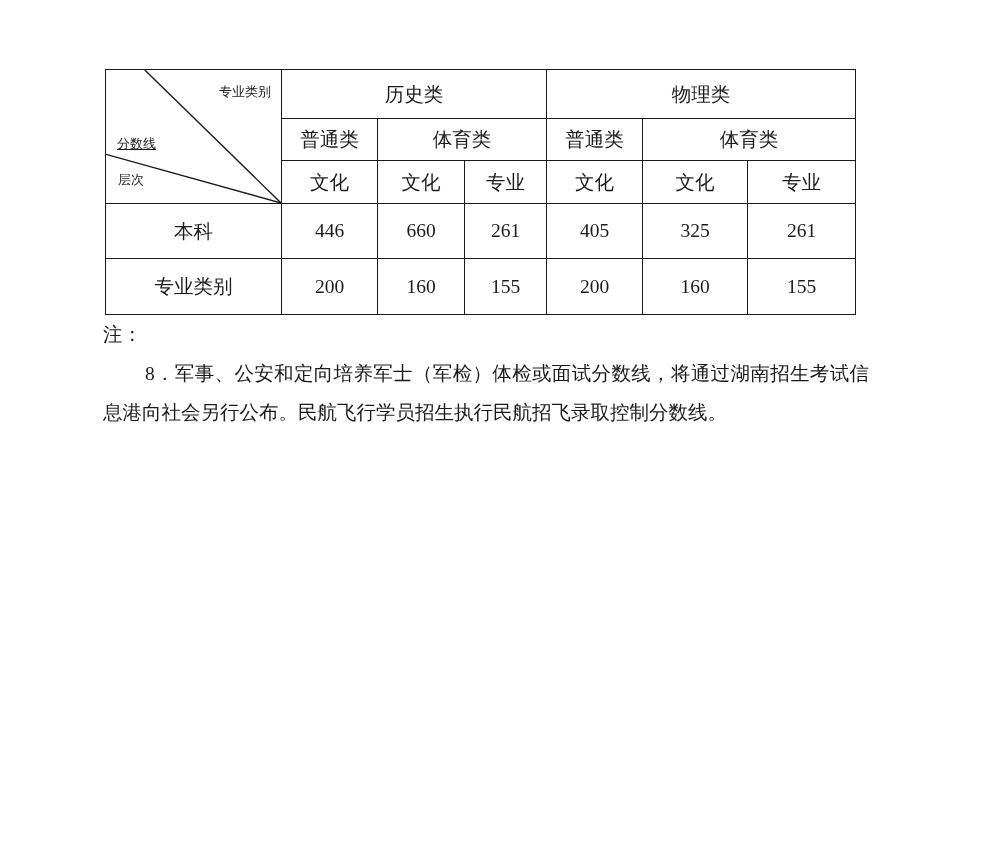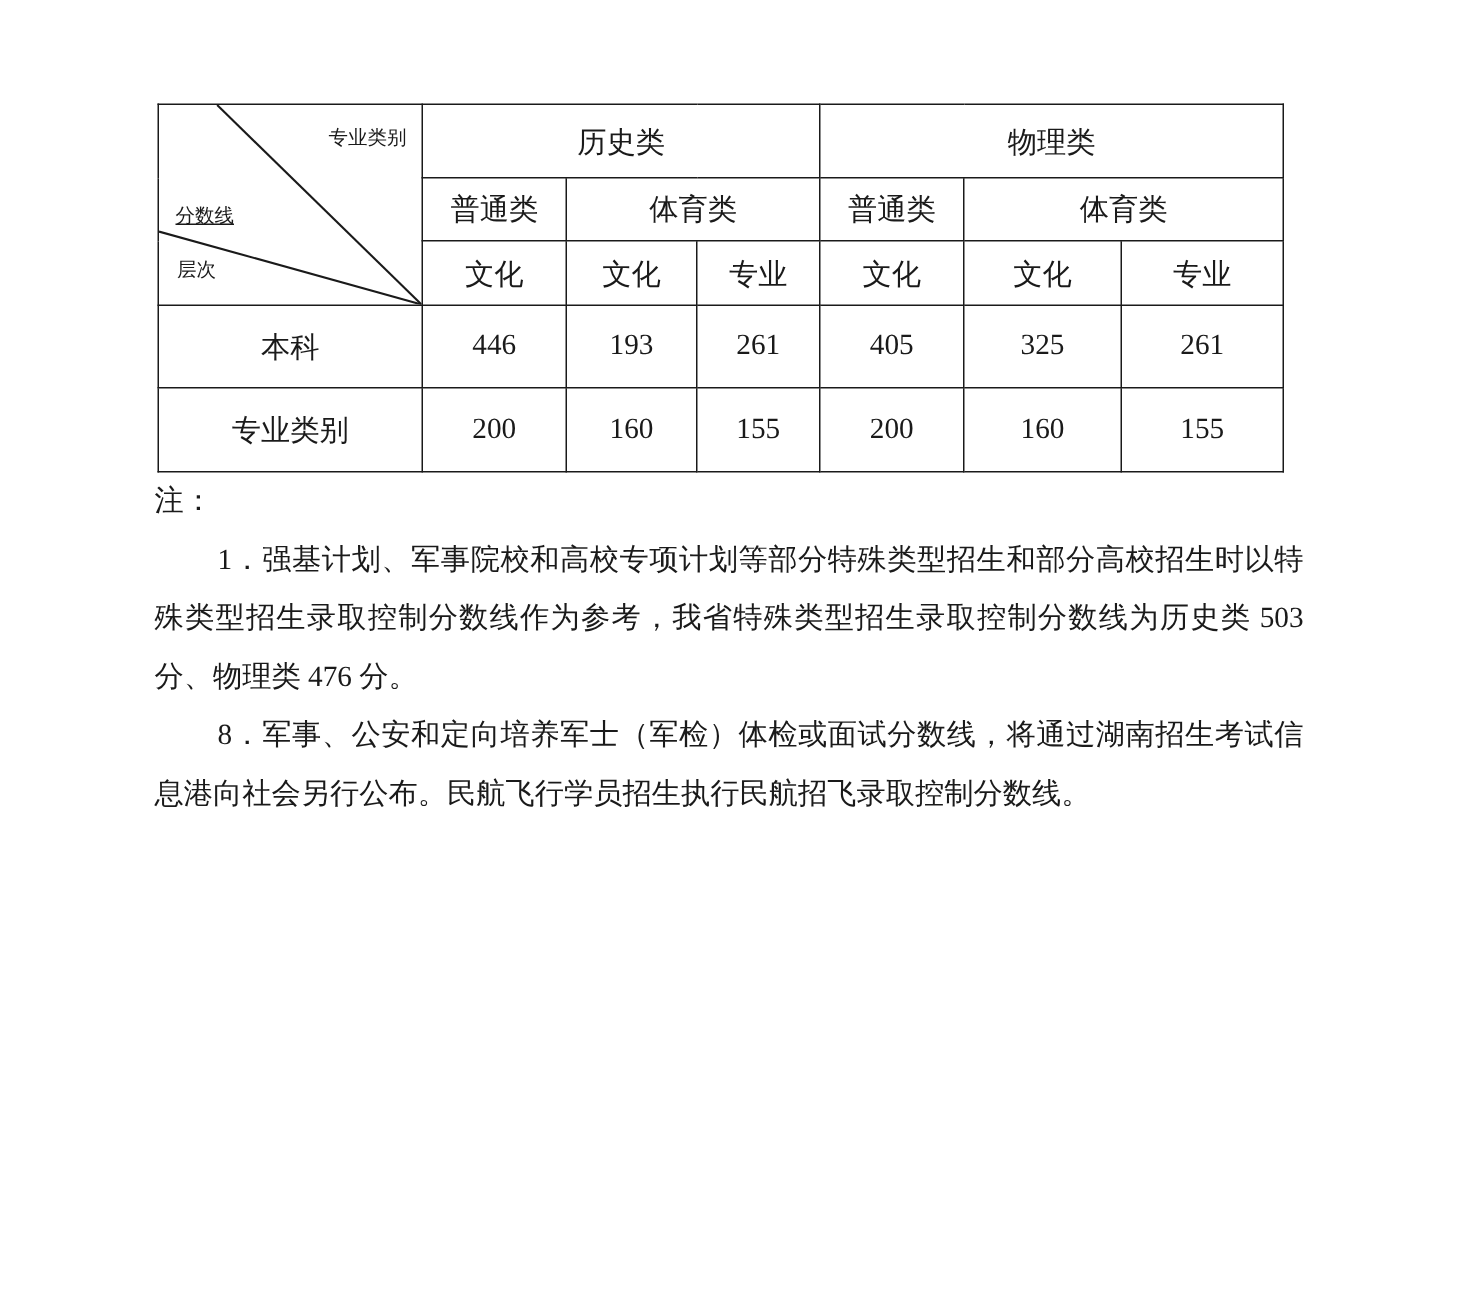--- a/index.html
+++ b/index.html
@@ -117,37 +117,36 @@
         <td>文化</td>
         <td>文化</td>
         <td>专业</td>
         <td>文化</td>
         <td>文化</td>
         <td>专业</td>
       </tr>
       <tr class="row-data-1">
         <td>本科</td>
         <td>446</td>
-        <td>193</td>
+        <td>660</td>
         <td>261</td>
         <td>405</td>
         <td>325</td>
         <td>261</td>
       </tr>
       <tr class="row-data-2">
         <td>专业类别</td>
         <td>200</td>
         <td>160</td>
         <td>155</td>
         <td>200</td>
         <td>160</td>
         <td>155</td>
       </tr>
     </tbody>
   </table>
 
   <div class="notes">
     <p class="note-label">注：</p>
-    <p class="note-item">1．强基计划、军事院校和高校专项计划等部分特殊类型招生和部分高校招生时以特殊类型招生录取控制分数线作为参考，我省特殊类型招生录取控制分数线为历史类 503 分、物理类 476 分。</p>
     <p class="note-item">8．军事、公安和定向培养军士（军检）体检或面试分数线，将通过湖南招生考试信息港向社会另行公布。民航飞行学员招生执行民航招飞录取控制分数线。</p>
   </div>
 
 </div>
 
 </body></html>

